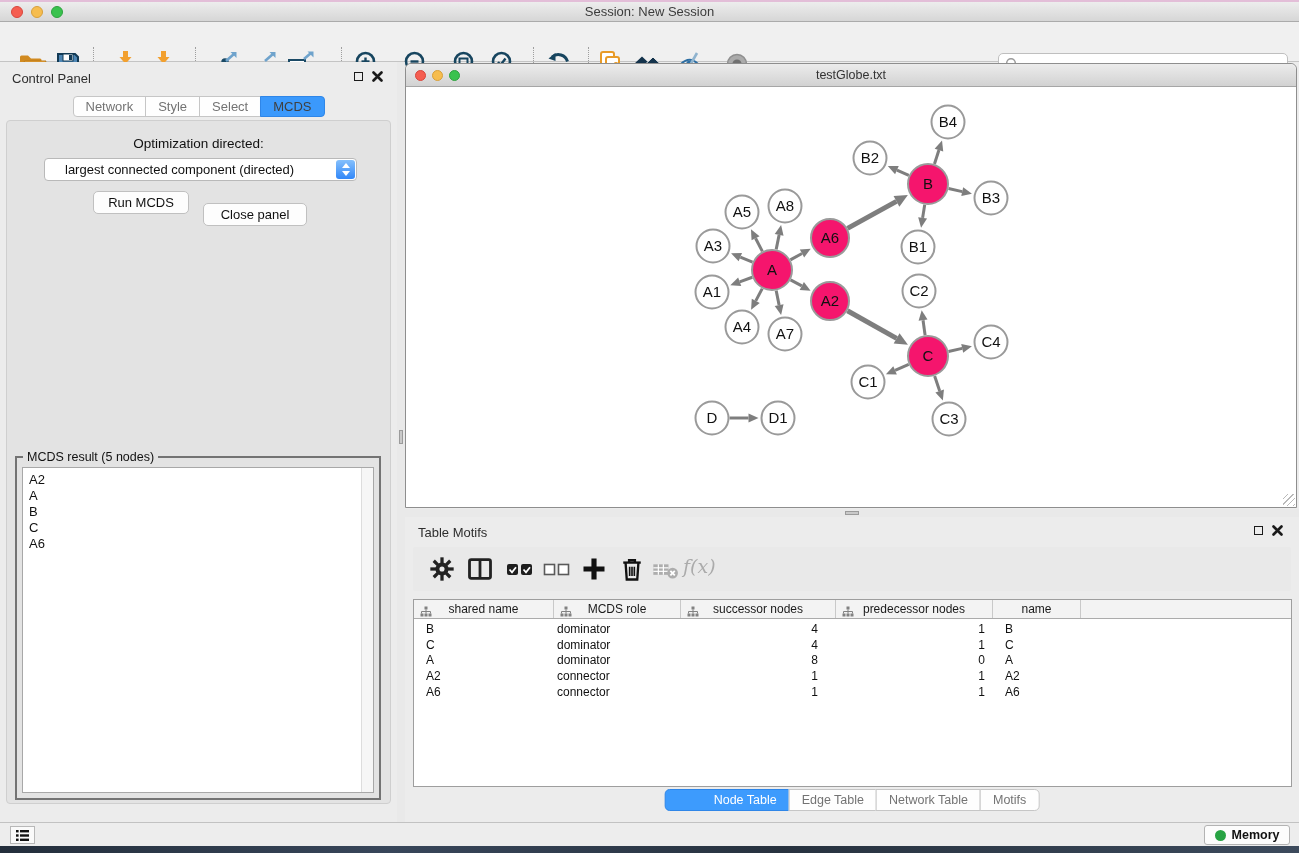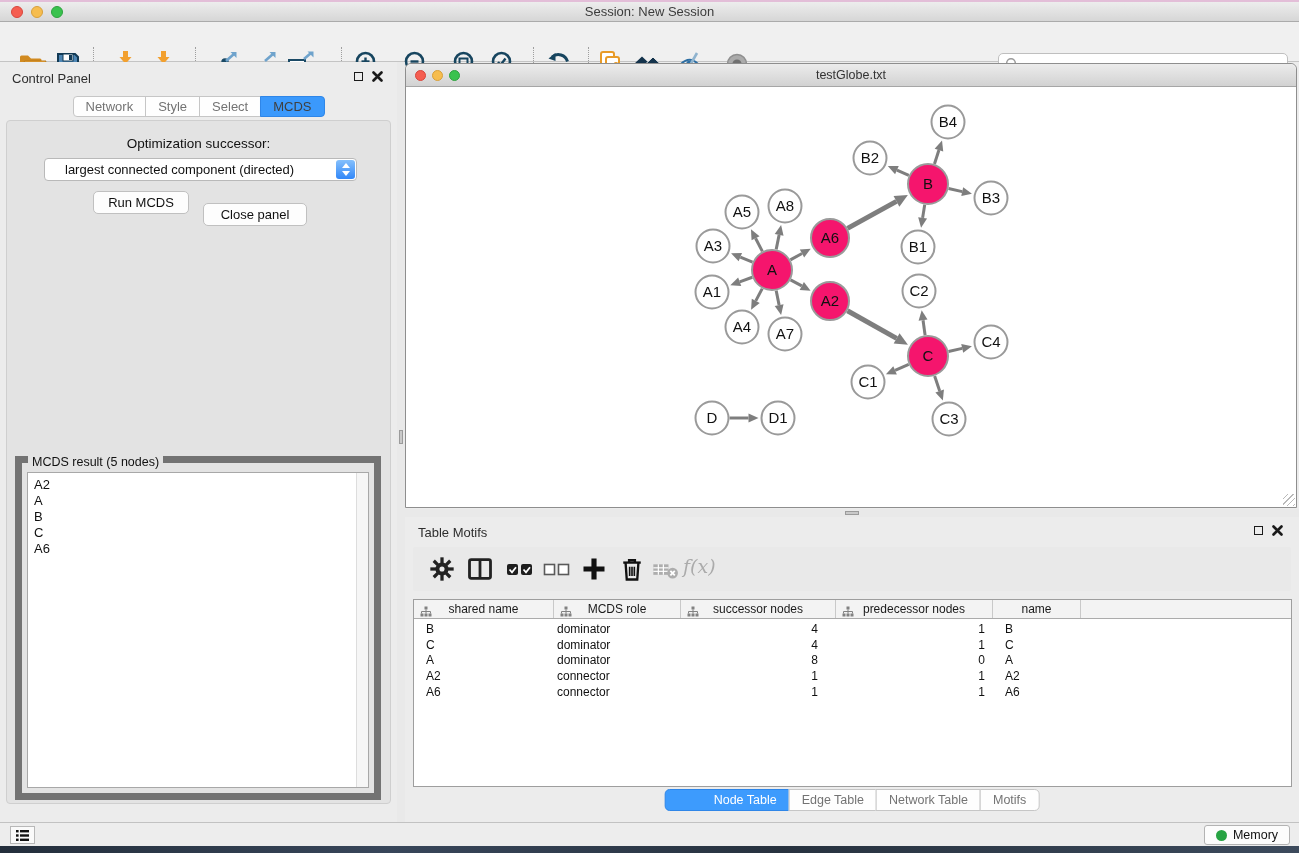--- a/index.html
+++ b/index.html
@@ -60,21 +60,21 @@
   .dd-step { position:absolute; right:1px; top:1px; bottom:1px; width:19px;
     border-radius:3px; background:linear-gradient(#85C0FC,#3187F8);
     display:flex; flex-direction:column; align-items:center; justify-content:center; gap:3px; }
   .dd-step .up { width:0; height:0; border-left:4px solid transparent;
     border-right:4px solid transparent; border-bottom:5px solid #fff; }
   .dd-step .dn { width:0; height:0; border-left:4px solid transparent;
     border-right:4px solid transparent; border-top:5px solid #fff; }
   .btn { position:absolute; height:23px; background:#FDFDFD; border:1px solid #C0C0C0;
     border-radius:5px; font-size:13px; color:#111; text-align:center; line-height:21px; }
   .fieldset { position:absolute; left:8px; top:335px; width:366px; height:344px;
-    border:7px solid #737373; }
+    border:2px solid #737373; }
   .fieldset-legend { position:absolute; left:6px; top:-8px; background:#E3E3E3;
     padding:0 4px; font-size:12.5px; color:#111; }
   .result-list { position:absolute; left:5px; top:9px; right:5px; bottom:5px;
     background:#fff; border:1px solid #A8A8A8; padding:4px 0 0 6px; overflow:hidden; }
   .result-list .li { font-size:13px; line-height:16px; color:#111; }
   .list-scroll { position:absolute; right:0; top:0; bottom:0; width:12px;
     background:#F6F6F6; border-left:1px solid #DDD; }
 
   
   .v-splitter { position:absolute; left:397px; top:0; width:8px; height:760px; background:#E9E9E9; }
@@ -125,21 +125,21 @@
   .tp-tabs .tab.selected { background:#3D9BFD; color:#fff; }
 
   
   .statusbar { left:0; top:822px; width:1299px; height:24px; background:#EDEDED;
     border-top:1px solid #C2C2C2; }
   .list-btn { position:absolute; left:10px; top:3px; width:25px; height:18px;
     background:#FAFAFA; border:1px solid #B8B8B8; display:flex; align-items:center; justify-content:center; }
   .memory-btn { position:absolute; right:9px; top:2px; width:86px; height:20px;
     background:#FCFCFC; border:1px solid #B3B3B3; border-radius:3px;
     display:flex; align-items:center; justify-content:center; gap:6px;
-    font-size:12.5px; color:#111; }
+    font-size:12.5px; color:#111;font-weight:bold; }
   .mem-dot { width:11px; height:11px; border-radius:50%; }
 
   .desktop-bottom { left:0; top:846px; width:1299px; height:7px;
     background:linear-gradient(90deg,#232E3B,#38465A 30%,#27323F 60%,#3C4A5C); }
 </style>
 </head>
 <body>
 
 <div class="abs desktop-line"></div>
 
@@ -323,21 +323,21 @@
           </svg>
       </span>
     </div>
     <div class="cp-tabs">
         <div class="tab">Network</div>
         <div class="tab">Style</div>
         <div class="tab">Select</div>
         <div class="tab selected">MCDS</div>
       </div>
     <div class="cp-body">
-      <div class="opt-label">Optimization successor:</div>
+      <div class="opt-label">Optimization directed:</div>
       <div class="dropdown">
         <span>largest connected component (directed)</span>
         <span class="dd-step">
             <span class="up"></span>
             <span class="dn"></span>
           </span>
       </div>
       <div class="btn" style="left:86px; top:70px; width:96px;">Run MCDS</div>
       <div class="btn" style="left:196px; top:82px; width:104px;">Close panel</div>
       <div class="fieldset">

